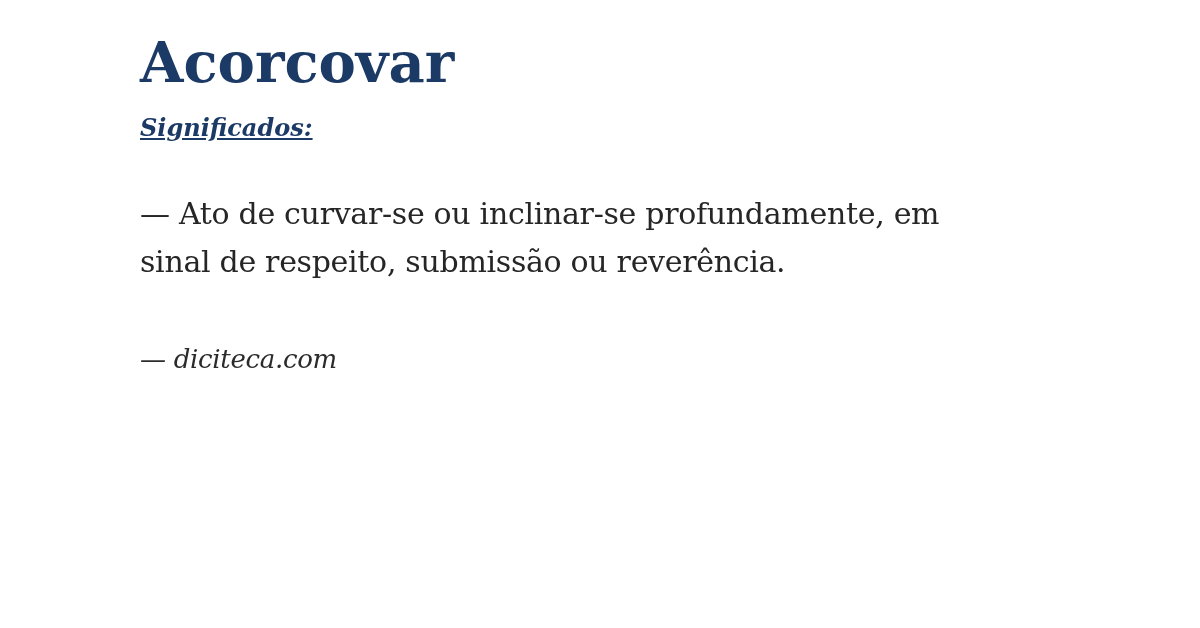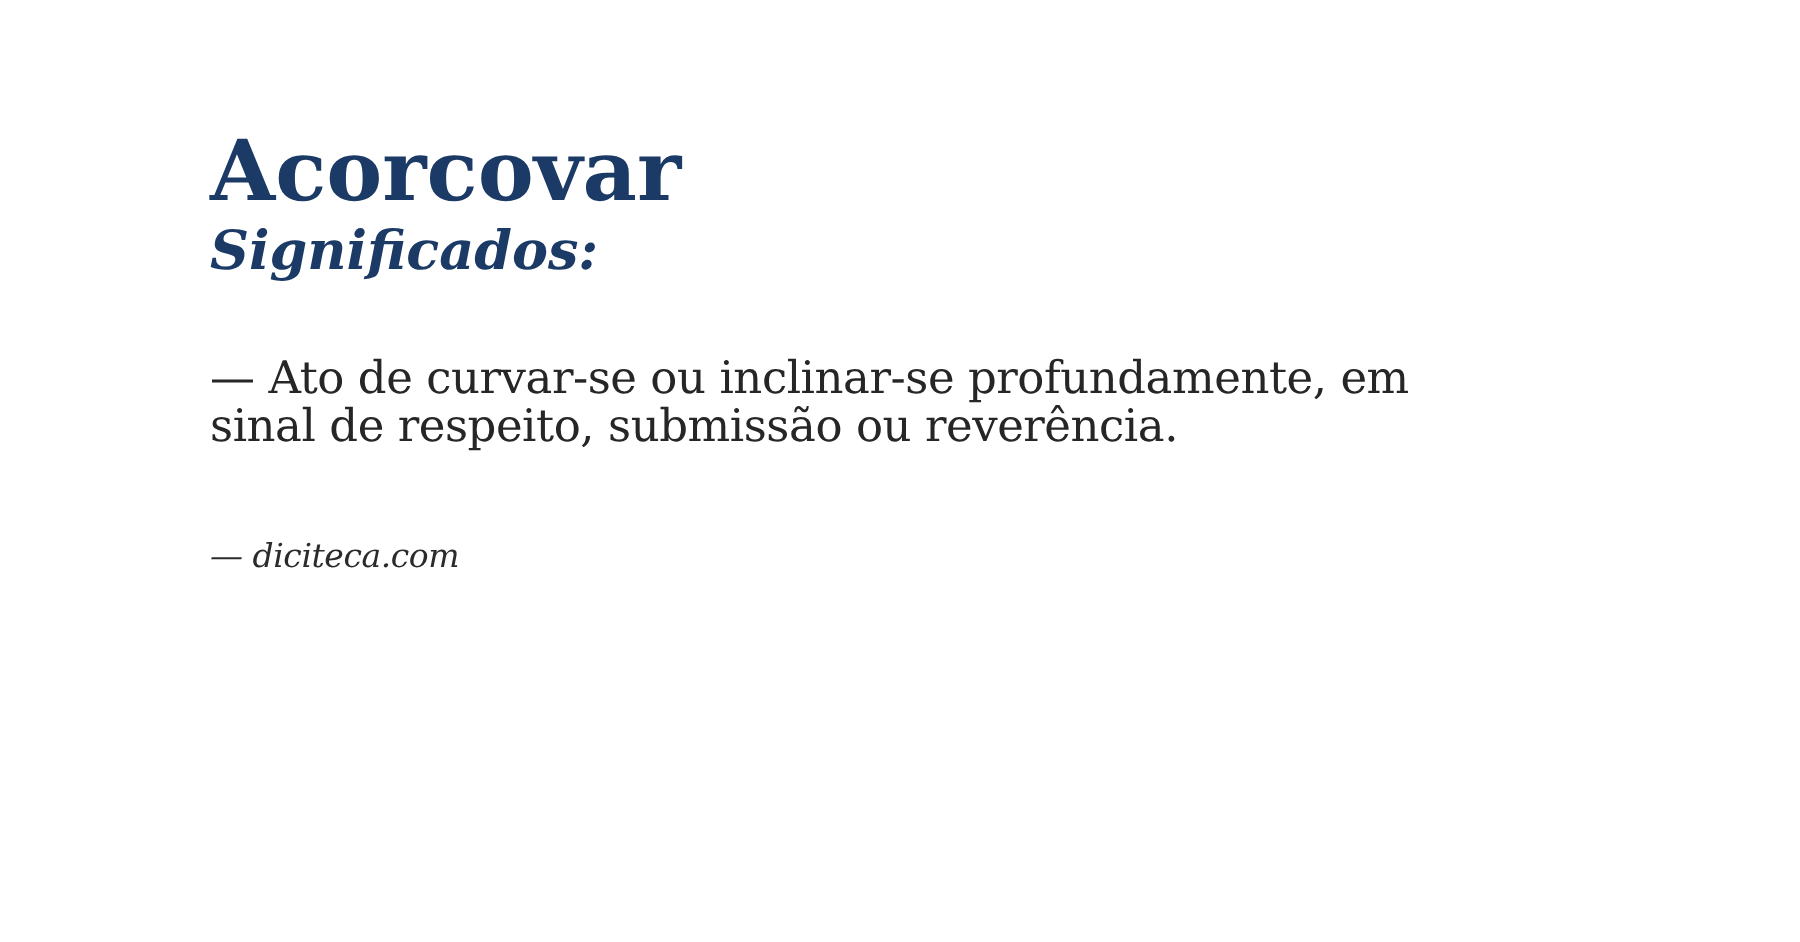--- a/index.html
+++ b/index.html
@@ -10,56 +10,57 @@
   * { margin: 0; padding: 0; box-sizing: border-box; }
   html, body {
     width: 1200px;
     height: 628px;
     overflow: hidden;
     background: var(--bg);
   }
   .card {
     width: 1200px;
     height: 628px;
-    padding: 84px 80px 0 140px;
+    padding: 32px 80px 0 140px;
     background: var(--bg);
     font-family: "DejaVu Serif", serif;
   }
   .word-title {
     color: var(--accent);
     font-size: 56px;
     font-weight: 700;
     line-height: 1.1;
     letter-spacing: 0px;
   }
   .subtitle {
     color: var(--accent);
-    font-size: 36px;
+    font-size: 24px;
     font-weight: 700;
     font-style: italic;
-    margin-top: 0;
+    margin-top: 20px;
     line-height: 1.2;
+    text-decoration: underline;
   }
   .definitions {
     margin-top: 48px;
     max-width: 960px;
   }
   .definition {
     color: var(--body-text);
     font-size: 30px;
-    line-height: 32px;
+    line-height: 48px;
     margin-bottom: 20px;
     white-space: pre-line;
     letter-spacing: -0.3px;
     margin-top: 32px;
   }
   .footer {
     margin-top: 58px;
     color: #2b2b2b;
-    font-size: 22px;
+    font-size: 26px;
     font-style: italic;
     letter-spacing: -0.3px;
   }
 </style>
 </head>
 <body>
 
 <div class="card">
   <h1 class="word-title">Acorcovar</h1>
   <div class="subtitle">Significados:</div>

